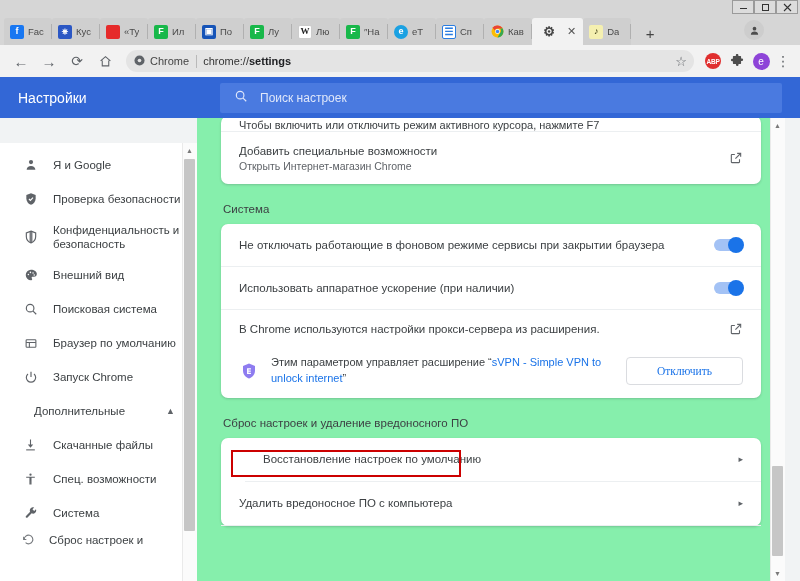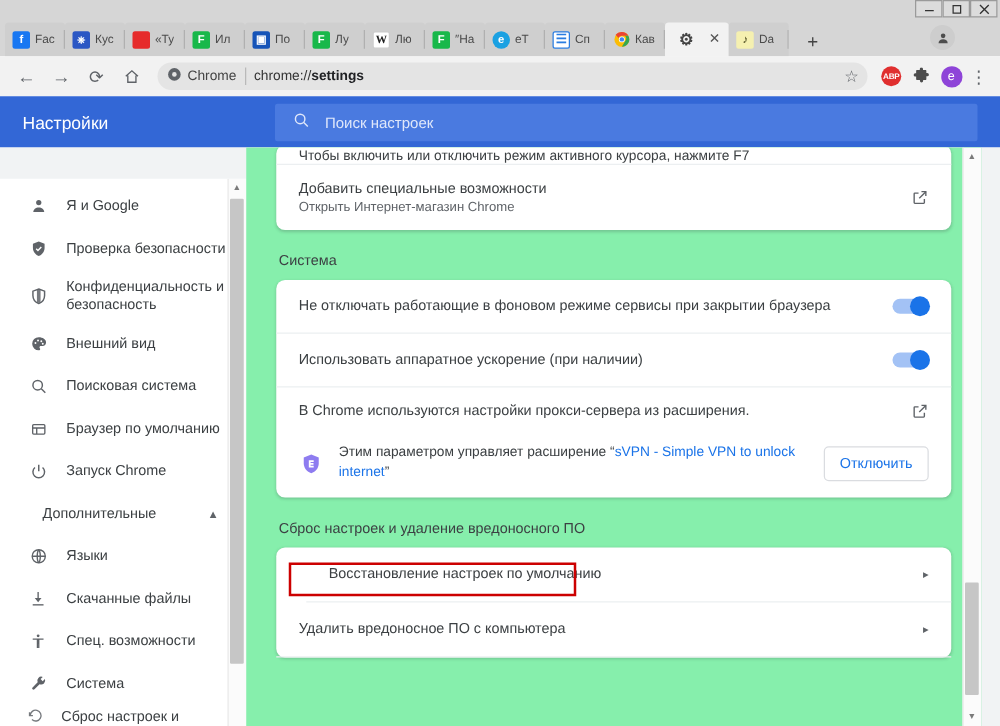--- a/index.html
+++ b/index.html
@@ -244,23 +244,23 @@
     width: 20px; height: 20px; flex: 0 0 20px;
     display: flex; align-items: center; justify-content: center;
   }
   .ext-text {
     flex: 1; font-size: 11px; color: #3c4043; line-height: 1.45;
   }
   .ext-text a { color: #1a73e8; text-decoration: none; }
   .btn-outline {
     border: 1px solid #dadce0; border-radius: 4px;
     color: #1a73e8; font-size: 11.5px;
-    padding: 7px 12px; background: #fff; cursor: pointer;
+    padding: 7px 30px; background: #fff; cursor: pointer;
     white-space: nowrap;
-    font-family: Liberation Sans, sans-serif;
+    font-family: Liberation Serif, serif;
   }
 
   .highlight-box {
     position: absolute;
     border: 2px solid #cc0000;
     pointer-events: none;
   }
 
   
   .ms-track {
@@ -508,29 +508,20 @@
           </svg>
       </span>
       <span class="nav-label">Запуск Chrome</span>
     </div>
 
     <div class="nav-group">
       <span>Дополнительные</span>
       <span class="chev">▲</span>
     </div>
 
-    <div class="nav-item">
-      <span class="nav-ico">
-        <svg width="14" height="14" viewBox="0 0 24 24" fill="none" stroke="#5f6368" stroke-width="1.9">
-            <circle cx="12" cy="12" r="9"></circle>
-            <path d="M3 12h18M12 3c2.8 3 2.8 15 0 18M12 3c-2.8 3-2.8 15 0 18"></path>
-          </svg>
-      </span>
-      <span class="nav-label">Языки</span>
-    </div>
 
     <div class="nav-item">
       <span class="nav-ico">
         <svg width="13" height="14" viewBox="0 0 24 24" fill="#5f6368">
             <path d="M11 2h2v9h4l-5 6-5-6h4z"></path>
             <rect x="4" y="20" width="16" height="2"></rect>
           </svg>
       </span>
       <span class="nav-label">Скачанные файлы</span>
     </div>

